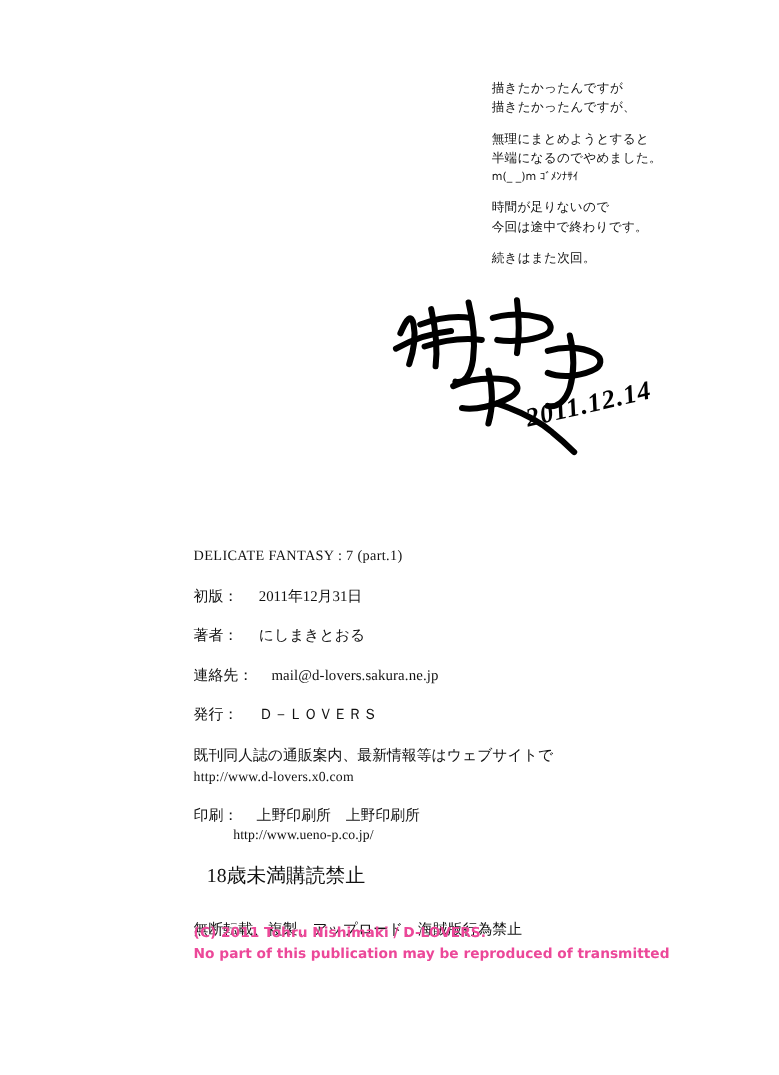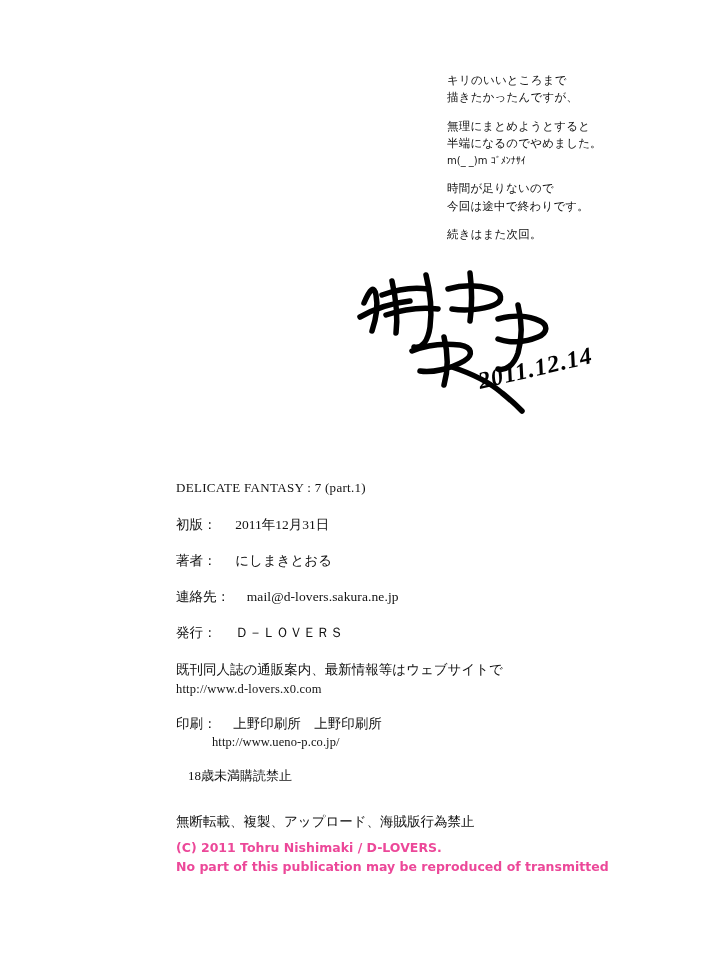--- a/index.html
+++ b/index.html
@@ -57,21 +57,21 @@
     font-weight: 700;
     color: #000;
     transform: rotate(-13deg);
     letter-spacing: 1px;
   }
 
   
   .colophon {
     position: absolute;
     left: 176px;
-    top: 480px;
+    top: 497px;
     width: 460px;
     font-family: "Liberation Serif", serif;
     color: #111;
   }
   .colo-title {
     font-size: 13px;
     letter-spacing: 0.3px;
     margin-bottom: 20px;
   }
   .colo-row {
@@ -96,21 +96,21 @@
   }
   .colo-block .url {
     font-size: 12.5px;
     letter-spacing: 0.2px;
   }
   .indent-url {
     padding-left: 36px;
     font-size: 12.5px;
   }
   .notice-age {
-    font-size: 13px;
+    font-size: 18px;
     margin-top: 14px;
     margin-bottom: 20px;
     padding-left: 12px;
   }
   .notice-ban {
     font-size: 13.5px;
     margin-top: 28px;
   }
 
   
@@ -127,21 +127,21 @@
   }
   .copyright div { white-space: nowrap; }
 </style>
 </head>
 <body>
 
 <div id="page">
 
   <div class="note">
     <p>
-      <span>キリのいいところまで</span><br>
+      <span>描きたかったんですが</span><br>
       <span>描きたかったんですが、</span>
     </p>
     <p>
       <span>無理にまとめようとすると</span><br>
       <span>半端になるのでやめました。</span><br>
       <span class="small">m(_ _)m ｺﾞﾒﾝﾅｻｲ</span>
     </p>
     <p>
       <span>時間が足りないので</span><br>
       <span>今回は途中で終わりです。</span>

